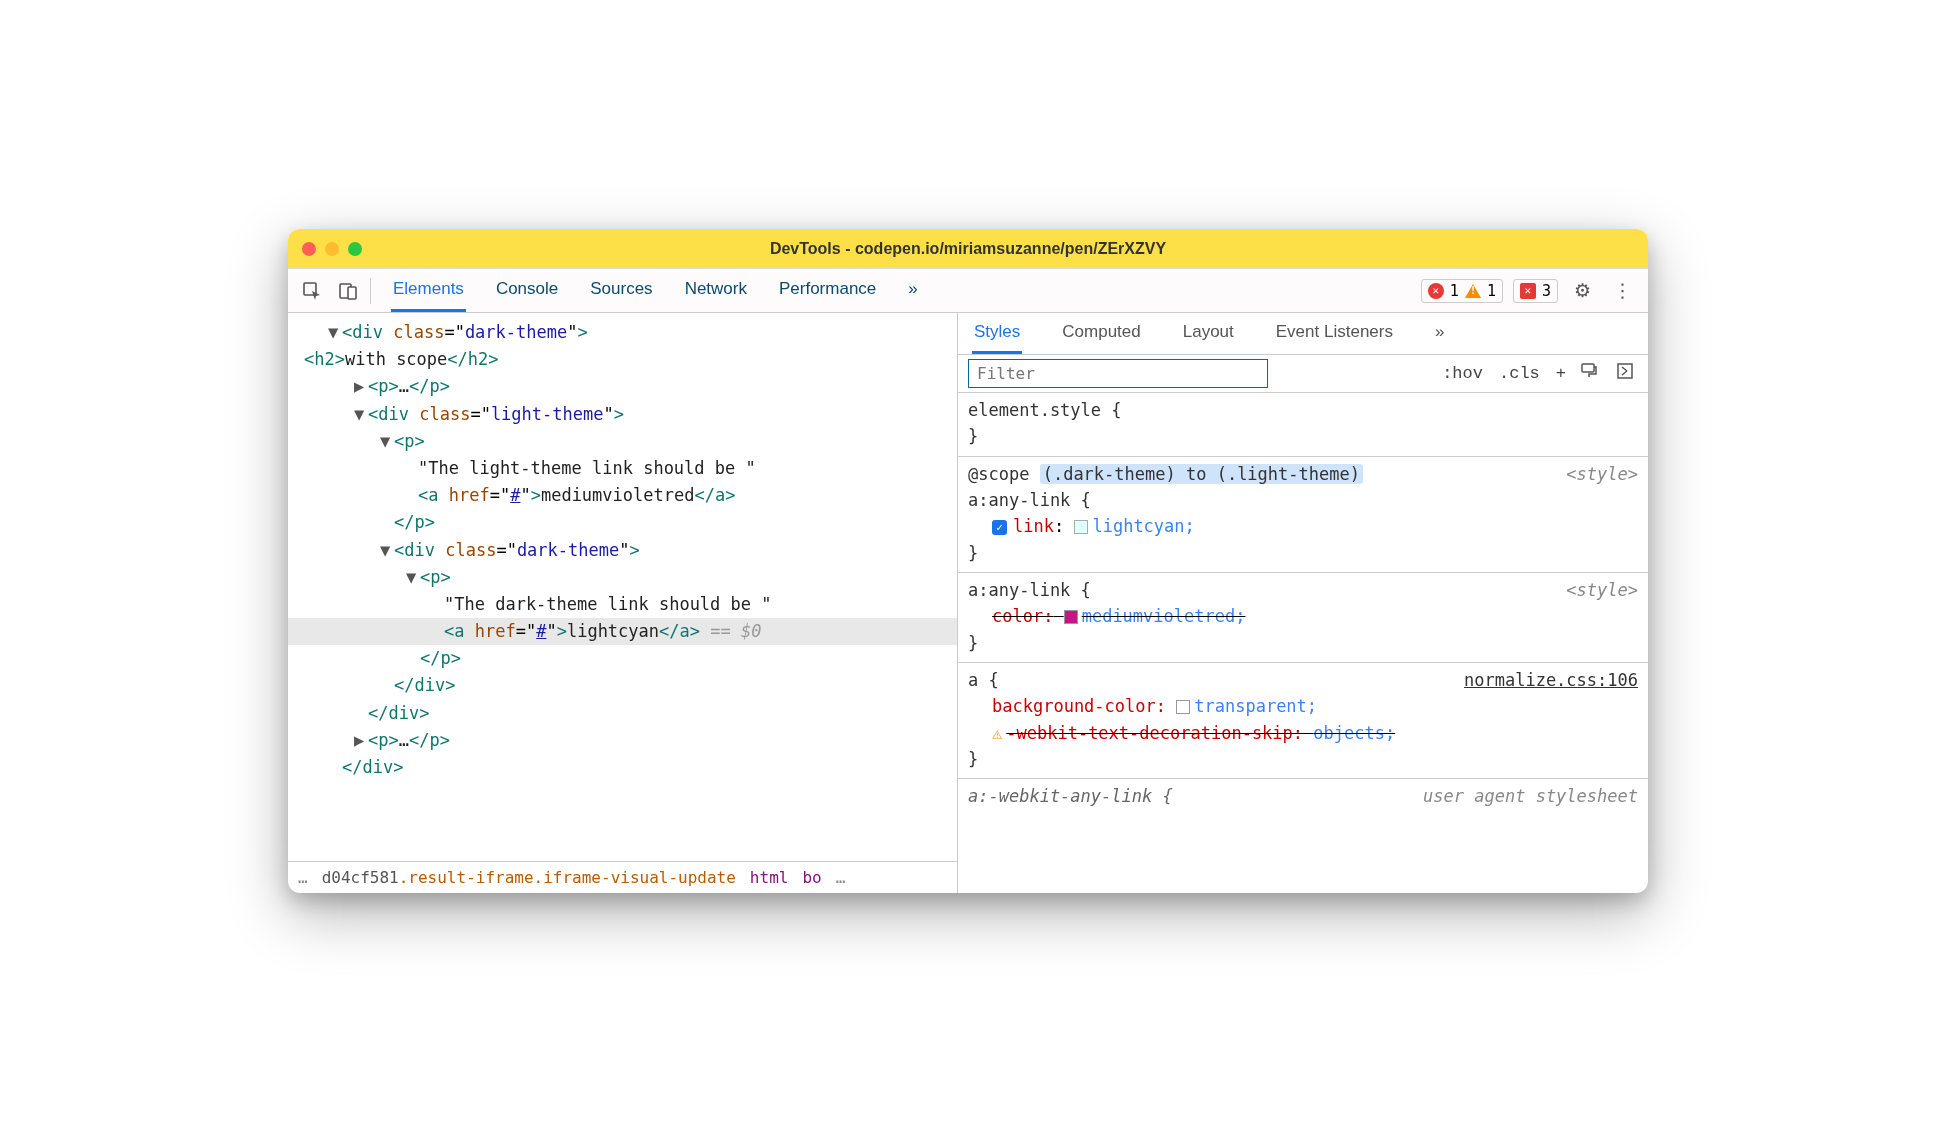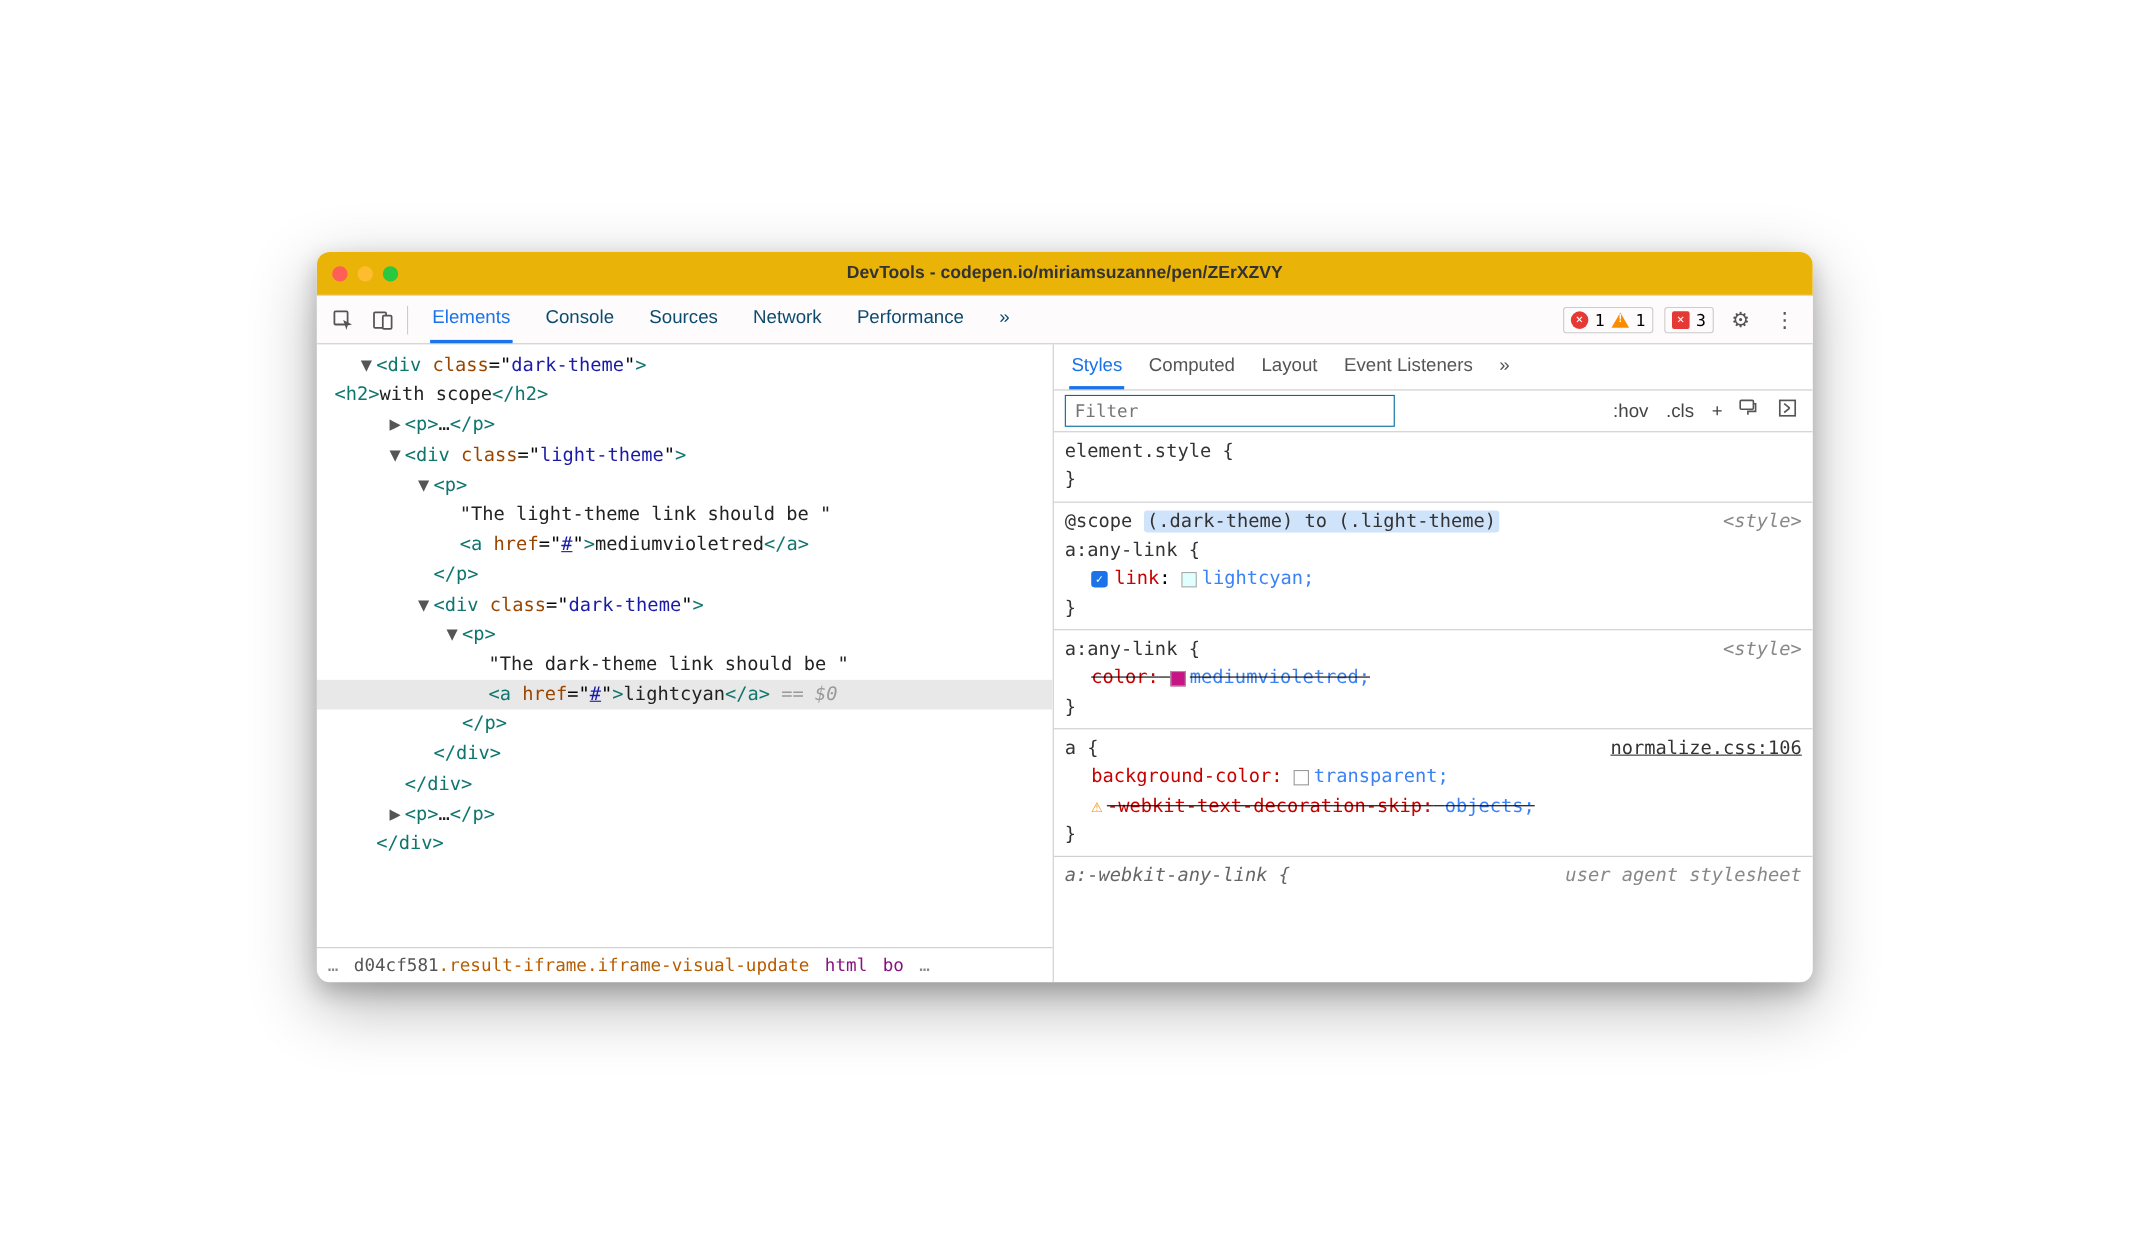--- a/index.html
+++ b/index.html
@@ -15,21 +15,21 @@
 .window {
   width: 1360px;
   background: #fff;
   border-radius: 12px;
   box-shadow: 0 20px 60px rgba(0,0,0,0.3), 0 8px 20px rgba(0,0,0,0.2);
   overflow: hidden;
   font-size: 17px;
 }
 .titlebar {
   height: 40px;
-  background: #eab308;
+  background: #fde047;
   display: flex;
   align-items: center;
   padding: 0 14px;
   position: relative;
   border-bottom: 1px solid #ddd;
 }
 .traffic-lights { display: flex; gap: 9px; }
 .tl { width: 14px; height: 14px; border-radius: 50%; }
 .tl-red { background: #ff5f57; }
 .tl-yellow { background: #febc2e; }
@@ -79,26 +79,26 @@
 .attr-val.underline { text-decoration: underline; }
 .txt { color:#222; }
 .selected-line { background:#e8e8e8; }
 .dollar { color:#999; font-style: italic; }
 .breadcrumb-bar { border-top:1px solid #ccc; padding:6px 10px; font-family:ui-monospace,Menlo,monospace; font-size:16px; color:#555; display:flex; gap:14px; overflow:hidden; }
 .breadcrumb-bar .orange { color:#b85c00; }
 .breadcrumb-bar .purple { color:#881280; }
 .breadcrumb-bar .dots { color:#888; }
 
 .pane-right { flex:1; display:flex; flex-direction:column; overflow:hidden; }
-.subtabs { display:flex; border-bottom:1px solid #ccc; padding:0 14px; gap:20px; }
+.subtabs { display:flex; border-bottom:1px solid #ccc; padding:0 14px; gap:38px; }
 .subtab { padding:9px 2px; color:#555; cursor:pointer; font-size:17px; }
 .subtab.active { color:#1a73e8; border-bottom:3px solid #1a73e8; }
 .filter-row { display:flex; align-items:center; border-bottom:1px solid #ccc; padding:4px 10px; gap:10px; }
 .filter-input { border:1px solid #0369a1; padding:4px 8px; font-size:16px; color:#888; width:300px; font-family:ui-monospace,Menlo,monospace; }
-.filter-btn { font-family:Liberation Sans, sans-serif; color:#444; cursor:pointer; font-size:17px; margin-left: 6px; }
+.filter-btn { font-family:Liberation Mono, monospace; color:#444; cursor:pointer; font-size:17px; margin-left: 6px; }
 .filter-iconbtn { color:#555; cursor:pointer; padding:0 4px; }
 
 .styles-body { flex:1; overflow:auto; font-family:ui-monospace,Menlo,monospace; font-size:17px; line-height:1.55; }
 .rule { border-bottom:1px solid #ccc; padding:4px 10px 6px; position:relative; }
 .rule .src { position:absolute; top:4px; right:10px; color:#888; font-style:italic; }
 .rule .src.link { color:#333; text-decoration:underline; font-style:normal; }
 .sel { color:#333; }
 .scope-hl { background:#cfe3fb; border-radius:3px; padding:0 3px; }
 .decl { padding-left:24px; position:relative; }
 .prop { color:#c80000; }

